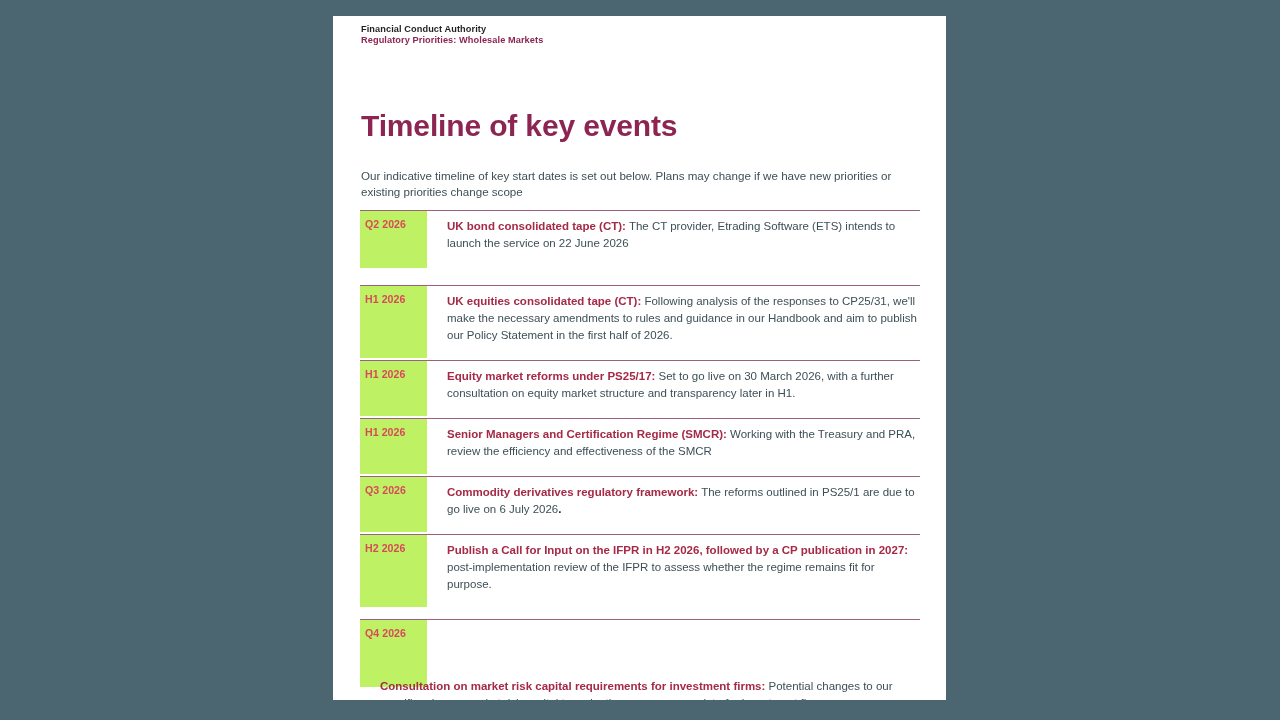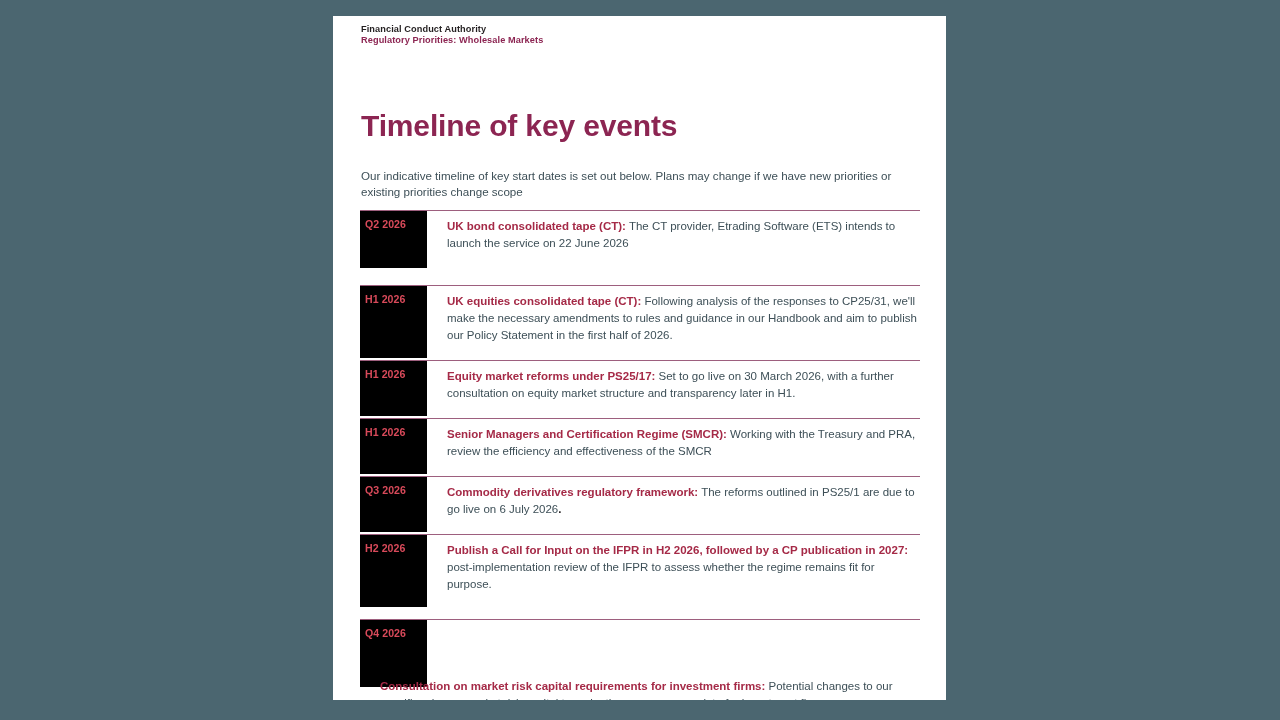--- a/index.html
+++ b/index.html
@@ -97,21 +97,21 @@
   }
   .tl-row:last-child {
     border-bottom: none;
     flex-direction: column;
   }
 
   .tl-date {
     flex: 0 0 67px;
     width: 67px;
     box-sizing: border-box;
-    background: #000000;
+    background: #bef264;
     align-self: stretch;
     margin-top: -7px;
     margin-bottom: -9px;
     padding-top: 7px;
     padding-left: 5px;
     padding-right: 20px;
     font-size: 10.6px;
     font-weight: bold;
     color: #d84a5a;
     white-space: nowrap;

